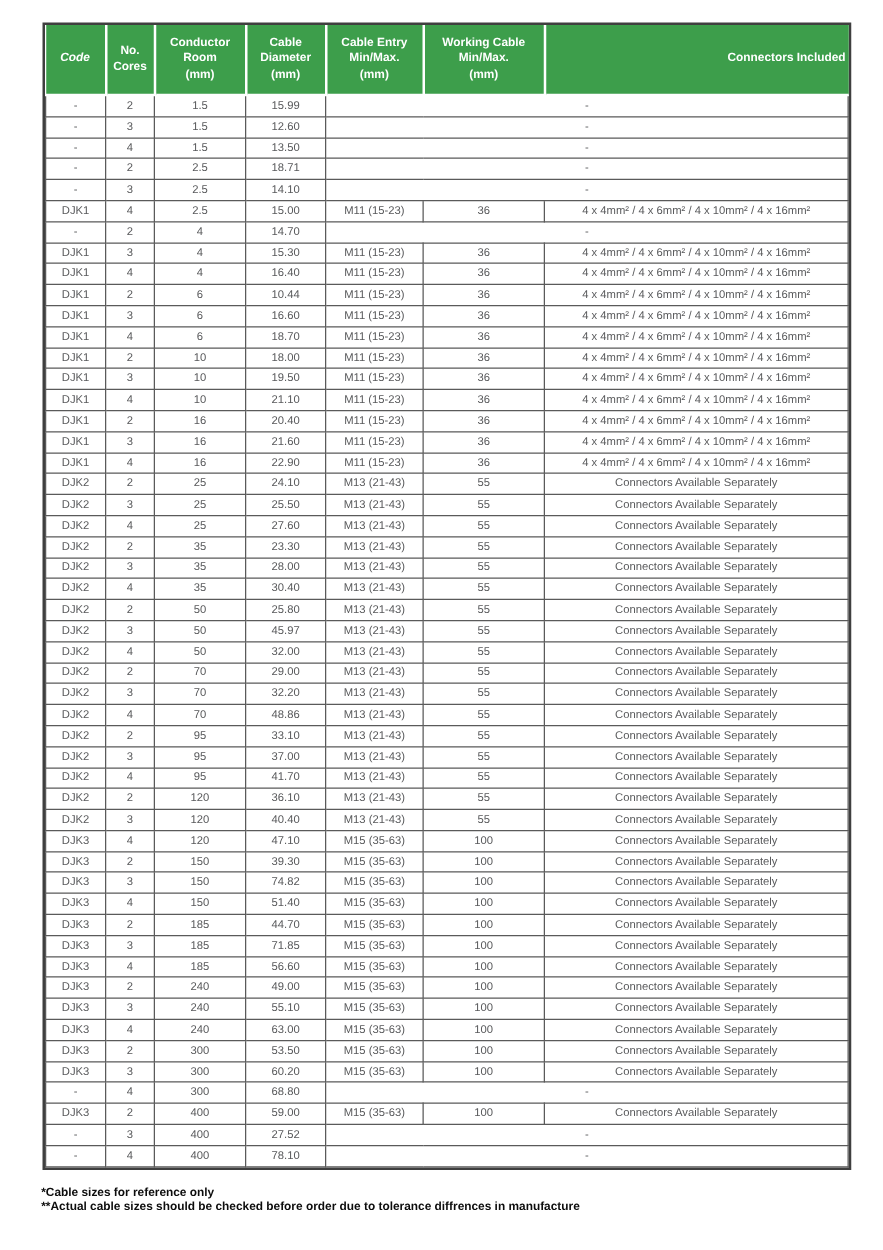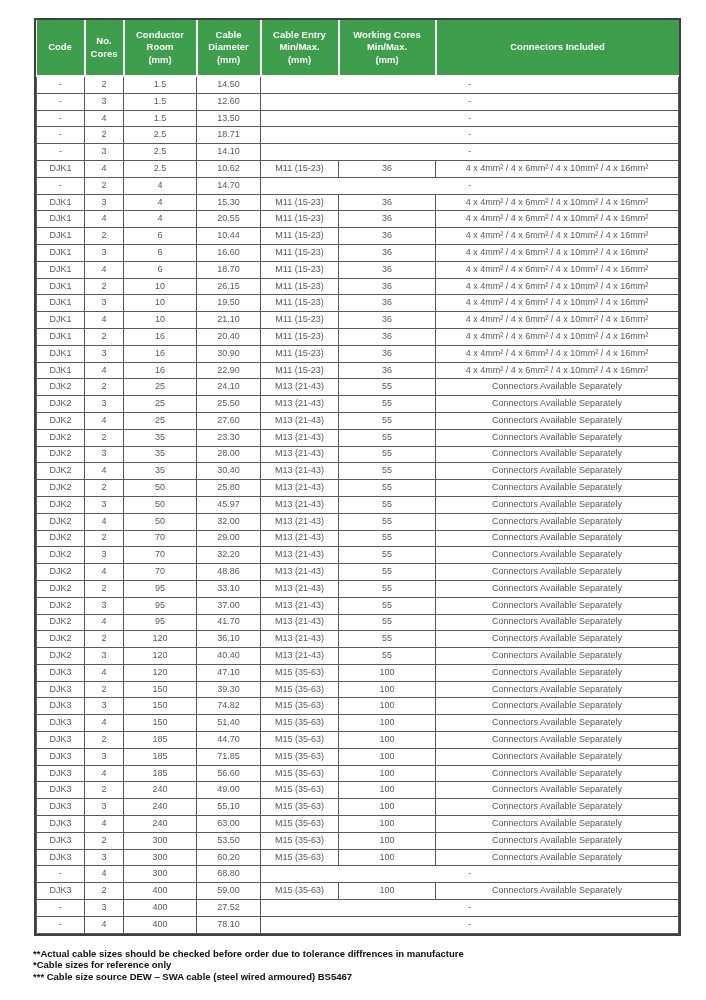--- a/index.html
+++ b/index.html
@@ -40,22 +40,22 @@
     font-weight: bold;
     text-align: center;
     vertical-align: middle;
     height: 53px;
     padding: 1px 2px;
     border: 2px solid #ffffff;
     white-space: pre-line;
     line-height: 1.3;
   }
   table.spec thead th { border-top: 0; }
-  table.spec th:first-child { border-left: 0; }
-  table.spec th:last-child  { border-right: 0; }
+  table.spec th:first-child { border-left: 0; font-style: italic; }
+  table.spec th:last-child  { border-right: 0; text-align: right; }
   table.spec td {
     border: 1px solid #5a5a5a;
     font-size: 9px;
     color: #58595b;
     text-align: center;
     vertical-align: middle;
     height: 15.8px;
     padding: 0 2px;
     line-height: 1.1;
     white-space: nowrap;
@@ -94,32 +94,32 @@
 Cores</th>
             <th>Conductor
 Room
 (mm)</th>
             <th>Cable
 Diameter
 (mm)</th>
             <th>Cable Entry
 Min/Max.
 (mm)</th>
-            <th>Working Cores
+            <th>Working Cable
 Min/Max.
 (mm)</th>
             <th>Connectors Included</th>
           </tr>
       </thead>
       <tbody>
           <tr>
             <td>-</td>
             <td>2</td>
             <td>1.5</td>
-            <td>14.50</td>
+            <td>15.99</td>
             <td colspan="3">-</td>
           </tr>
           <tr>
             <td>-</td>
             <td>3</td>
             <td>1.5</td>
             <td>12.60</td>
             <td colspan="3">-</td>
           </tr>
           <tr>
@@ -140,21 +140,21 @@
             <td>-</td>
             <td>3</td>
             <td>2.5</td>
             <td>14.10</td>
             <td colspan="3">-</td>
           </tr>
           <tr>
             <td>DJK1</td>
             <td>4</td>
             <td>2.5</td>
-            <td>10.62</td>
+            <td>15.00</td>
             <td>M11 (15-23)</td>
             <td>36</td>
             <td>4 x 4mm² / 4 x 6mm² / 4 x 10mm² / 4 x 16mm²</td>
           </tr>
           <tr>
             <td>-</td>
             <td>2</td>
             <td>4</td>
             <td>14.70</td>
             <td colspan="3">-</td>
@@ -165,21 +165,21 @@
             <td>4</td>
             <td>15.30</td>
             <td>M11 (15-23)</td>
             <td>36</td>
             <td>4 x 4mm² / 4 x 6mm² / 4 x 10mm² / 4 x 16mm²</td>
           </tr>
           <tr>
             <td>DJK1</td>
             <td>4</td>
             <td>4</td>
-            <td>20.55</td>
+            <td>16.40</td>
             <td>M11 (15-23)</td>
             <td>36</td>
             <td>4 x 4mm² / 4 x 6mm² / 4 x 10mm² / 4 x 16mm²</td>
           </tr>
           <tr>
             <td>DJK1</td>
             <td>2</td>
             <td>6</td>
             <td>10.44</td>
             <td>M11 (15-23)</td>
@@ -201,21 +201,21 @@
             <td>6</td>
             <td>18.70</td>
             <td>M11 (15-23)</td>
             <td>36</td>
             <td>4 x 4mm² / 4 x 6mm² / 4 x 10mm² / 4 x 16mm²</td>
           </tr>
           <tr>
             <td>DJK1</td>
             <td>2</td>
             <td>10</td>
-            <td>26.15</td>
+            <td>18.00</td>
             <td>M11 (15-23)</td>
             <td>36</td>
             <td>4 x 4mm² / 4 x 6mm² / 4 x 10mm² / 4 x 16mm²</td>
           </tr>
           <tr>
             <td>DJK1</td>
             <td>3</td>
             <td>10</td>
             <td>19.50</td>
             <td>M11 (15-23)</td>
@@ -237,21 +237,21 @@
             <td>16</td>
             <td>20.40</td>
             <td>M11 (15-23)</td>
             <td>36</td>
             <td>4 x 4mm² / 4 x 6mm² / 4 x 10mm² / 4 x 16mm²</td>
           </tr>
           <tr>
             <td>DJK1</td>
             <td>3</td>
             <td>16</td>
-            <td>30.90</td>
+            <td>21.60</td>
             <td>M11 (15-23)</td>
             <td>36</td>
             <td>4 x 4mm² / 4 x 6mm² / 4 x 10mm² / 4 x 16mm²</td>
           </tr>
           <tr>
             <td>DJK1</td>
             <td>4</td>
             <td>16</td>
             <td>22.90</td>
             <td>M11 (15-23)</td>
@@ -547,18 +547,17 @@
             <td>4</td>
             <td>400</td>
             <td>78.10</td>
             <td colspan="3">-</td>
           </tr>
         </tbody>
     </table>
   </div>
 
   <div class="footnotes">
+    <div>*Cable sizes for reference only</div>
     <div>**Actual cable sizes should be checked before order due to tolerance diffrences in manufacture</div>
-    <div>*Cable sizes for reference only</div>
-    <div>*** Cable size source DEW – SWA cable (steel wired armoured) BS5467</div>
   </div>
 
 </div>
 
 </body></html>

